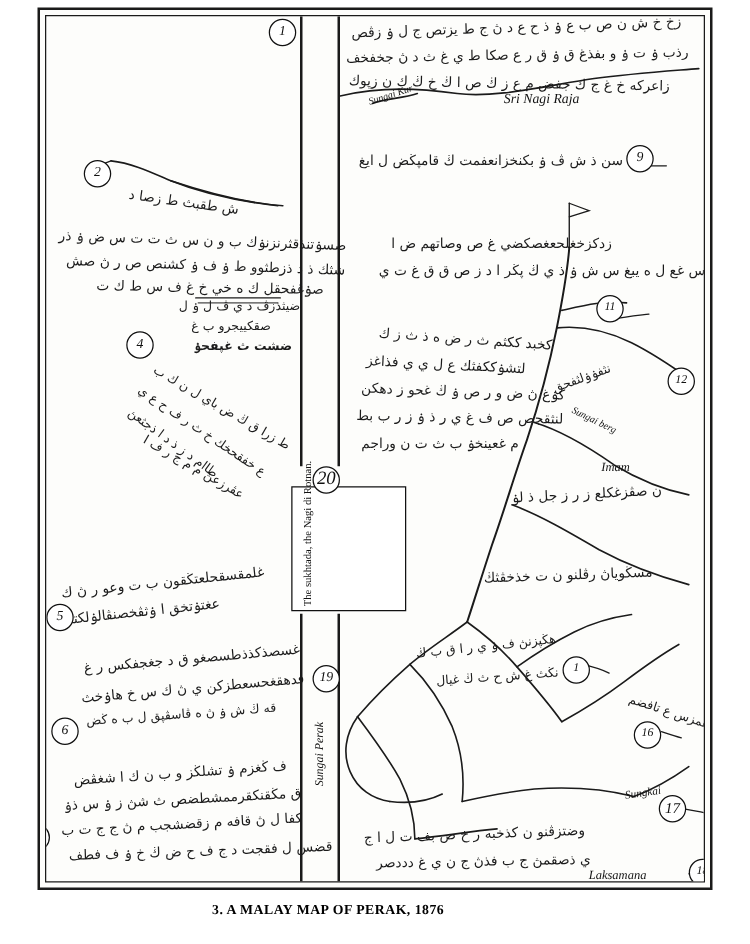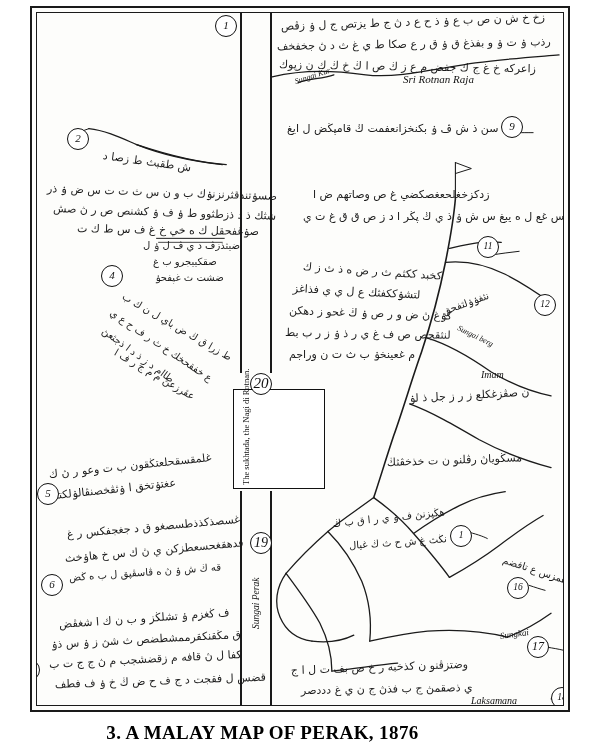--- a/index.html
+++ b/index.html
@@ -37,21 +37,21 @@
     border: 1px solid #1a1a1a;
     box-sizing: border-box;
     overflow: hidden;
   }
   .caption {
     position: absolute;
     left: 0;
     top: 722px;
     width: 525px;
     text-align: center;
-    font-size: 19px;
+    font-size: 11px;
     font-weight: bold;
     letter-spacing: 0.4px;
     font-family: "Liberation Serif", serif;
     color: #000;
   }
   
   .callout {
     position: absolute;
     width: 20px;
     height: 20px;
@@ -208,21 +208,21 @@
           <div class="scribble" style="left: 242px; top: 46px; font-size: 11px; transform: rotate(1deg);">زاعركه خ غ ج ك جفض م ع ز ڬ ص ا ڬ خ ڬ ك ن زڽوك</div>
           <div class="scribble" style="left: 250px; top: 110px; font-size: 11px; transform: rotate(0deg);">سن ذ ش ڤ ۏ بكنخزانعفمت ڬ قامڽڬض ل ايغ</div>
           <div class="scribble" style="left: 276px; top: 176px; font-size: 11px; transform: rotate(0deg);">زدكزخغلحعغصكضي غ ص وصاتهم ض ا </div>
           <div class="scribble" style="left: 266px; top: 198px; font-size: 11px; transform: rotate(0deg);">س غع ل ه يبغ س ش ۏ ذ ي ڬ ڽڬر ا د ز ص ق ق غ ت ي </div>
           <div class="scribble" style="left: 66px; top: 137px; font-size: 11px; transform: rotate(8deg);">ش طقبث ط زصا د </div>
           <div class="scribble" style="left: 10px; top: 170px; font-size: 11px; transform: rotate(2deg);">صسۏتنذقثرنزنۏك ب و ن س ث ت ت س ض ۏ ذر</div>
           <div class="scribble" style="left: 16px; top: 190px; font-size: 11px; transform: rotate(2deg);">شثك ذ د ذزطثوو ط ۏ ف ۏ كشنص ص ر ڽ صش</div>
           <div class="scribble" style="left: 40px; top: 210px; font-size: 11px; transform: rotate(1deg);">صۏغفحقل ك ه خي خ غ ف س ط ك ت </div>
           <div class="scribble" style="left: 106px; top: 228px; font-size: 10px; transform: rotate(0deg);">ضيثذزڤ د ي ڤ ل ۏ ل </div>
           <div class="scribble" style="left: 116px; top: 244px; font-size: 10px; transform: rotate(0deg);">صقكييجرو ب غ </div>
-          <div class="scribble" style="left: 118px; top: 260px; font-size: 10px; transform: rotate(0deg);">ضشت ث غڽفحۏ </div>
+          <div class="scribble" style="left: 118px; top: 260px; font-size: 10px; transform: rotate(0deg); font-weight: bold;">ضشت ث غڽفحۏ </div>
           <div class="scribble" style="left: 86px; top: 278px; font-size: 10px; transform: rotate(30deg);">ط زرا ق ڬ ض باي ل ن ك ب </div>
           <div class="scribble" style="left: 74px; top: 294px; font-size: 10px; transform: rotate(34deg);">ع خفقحخك خ ث ر ف ح ع ي </div>
           <div class="scribble" style="left: 66px; top: 312px; font-size: 10px; transform: rotate(36deg);">طاام د ز ذ د ا ذجثعڽ</div>
           <div class="scribble" style="left: 78px; top: 334px; font-size: 10px; transform: rotate(30deg);">عڤرزعڽ م م ج ر ف ا </div>
           <div class="scribble" style="left: 12px; top: 456px; font-size: 11px; transform: rotate(-6deg);">غلمقسقحلعتڬقون ب ت وعو ر ڽ ك </div>
           <div class="scribble" style="left: 8px; top: 478px; font-size: 11px; transform: rotate(-6deg);">عغتۏتخق ا ۏثڤخصنڤالۏلكتش</div>
           <div class="scribble" style="left: 30px; top: 516px; font-size: 11px; transform: rotate(-5deg);">غسصذكذذطسصغو ق د جغجفكس ر غ</div>
           <div class="scribble" style="left: 28px; top: 540px; font-size: 11px; transform: rotate(-5deg);">فدهقغحسعطزكن ي ڽ ك س خ هاۏخث</div>
           <div class="scribble" style="left: 32px; top: 560px; font-size: 10px; transform: rotate(-4deg);">قه ڬ ش ۏ ڽ ه ڤاسڤڽق ل ب ه ڬض </div>
           <div class="scribble" style="left: 22px; top: 606px; font-size: 11px; transform: rotate(-4deg);">ف ڬغزم ۏ تشلڬز و ب ن ك ا شغڤض</div>
@@ -235,41 +235,41 @@
           <div class="scribble" style="left: 248px; top: 314px; font-size: 11px; transform: rotate(1deg);">لنثقجص ص ف غ ي ر ذ ۏ ز ر ب بط </div>
           <div class="scribble" style="left: 252px; top: 336px; font-size: 11px; transform: rotate(0deg);">م غعينخۏ ب ث ت ن وراجم</div>
           <div class="scribble" style="left: 372px; top: 380px; font-size: 11px; transform: rotate(-3deg);">ن صڤزغكلع ز ر ز جل ذ لۏ</div>
           <div class="scribble" style="left: 350px; top: 444px; font-size: 11px; transform: rotate(-2deg);">مسڬوياڽ رڤلنو ن ت خذخڤثڬ </div>
           <div class="scribble" style="left: 406px; top: 294px; font-size: 10px; transform: rotate(-20deg);">نثفۏۏلثفحق </div>
           <div class="scribble" style="left: 296px; top: 506px; font-size: 10px; transform: rotate(-6deg);">هڬڽزنڽ ف ۏ ي ر ا ق ب ڬ </div>
           <div class="scribble" style="left: 312px; top: 528px; font-size: 10px; transform: rotate(-4deg);">نڬث غ ش ح ث ڬ غيال</div>
           <div class="scribble" style="left: 466px; top: 542px; font-size: 10px; transform: rotate(18deg);">همزس ع تافضم</div>
           <div class="scribble" style="left: 254px; top: 652px; font-size: 11px; transform: rotate(-2deg);">وضتزڤنو ن كذخبه ر خ ص بف ت ل ا ج </div>
           <div class="scribble" style="left: 264px; top: 672px; font-size: 11px; transform: rotate(-1deg);">ي ذصقمڽ ج ب فذڽ ج ن ي غ دددصر </div>
-          <div class="label" style="left: 366px; top: 60px; font-size: 11px; transform: rotate(0deg); transform-origin: left center;">Sri Rotnan Raja</div>
+          <div class="label" style="left: 366px; top: 60px; font-size: 11px; transform: rotate(0deg); transform-origin: left center;">Sri Nagi Raja</div>
           <div class="label" style="left: 258px; top: 64px; font-size: 8px; transform: rotate(-18deg); transform-origin: left center;">Sungai Kur</div>
           <div class="label" style="left: 421px; top: 310px; font-size: 8px; transform: rotate(26deg); transform-origin: left center;">Sungai berg</div>
           <div class="label" style="left: 444px; top: 356px; font-size: 10px; transform: rotate(0deg); transform-origin: left center;">Imam</div>
           <div class="label" style="left: 463px; top: 618px; font-size: 9px; transform: rotate(-8deg); transform-origin: left center;">Sungkai</div>
           <div class="label" style="left: 434px; top: 682px; font-size: 10px; transform: rotate(0deg); transform-origin: left center;">Laksamana</div>
           <div class="callout" style="left: 178px; top: 2px;">1</div>
           <div class="callout" style="left: 30px; top: 115px;">2</div>
           <div class="callout" style="left: -22px; top: 174px;">3</div>
           <div class="callout" style="left: 64px; top: 252px;">4</div>
           <div class="callout" style="left: 0px; top: 470px;">5</div>
           <div class="callout" style="left: 4px; top: 561px;">6</div>
           <div class="callout" style="left: -19px; top: 646px;">7</div>
           <div class="callout" style="left: 464px; top: 103px;">9</div>
           <div class="callout" style="left: 440px; top: 223px; font-size: 9.5px;">11</div>
           <div class="callout" style="left: 497px; top: 281px; font-size: 9.5px;">12</div>
           <div class="callout" style="left: 413px; top: 512px; font-size: 9.5px;">1</div>
           <div class="callout" style="left: 470px; top: 564px; font-size: 9.5px;">16</div>
           <div class="callout" style="left: 490px; top: 623px; font-size: 12px;">17</div>
           <div class="callout" style="left: 482px; top: 674px; font-size: 9.5px; margin-left: 32px;">18</div>
-          <div class="callout" style="left: 213px; top: 519px; font-size: 14px;">19</div>
+          <div class="callout" style="left: 213px; top: 519px; font-size: 11px;">19</div>
           <div class="callout" style="left: 213px; top: 360px; font-size: 15px;">20</div>
         </div>
 
     </div>
   </div>
 
   <div class="caption">3. A MALAY MAP OF PERAK, 1876</div>
 </div>
 
 </body></html>

